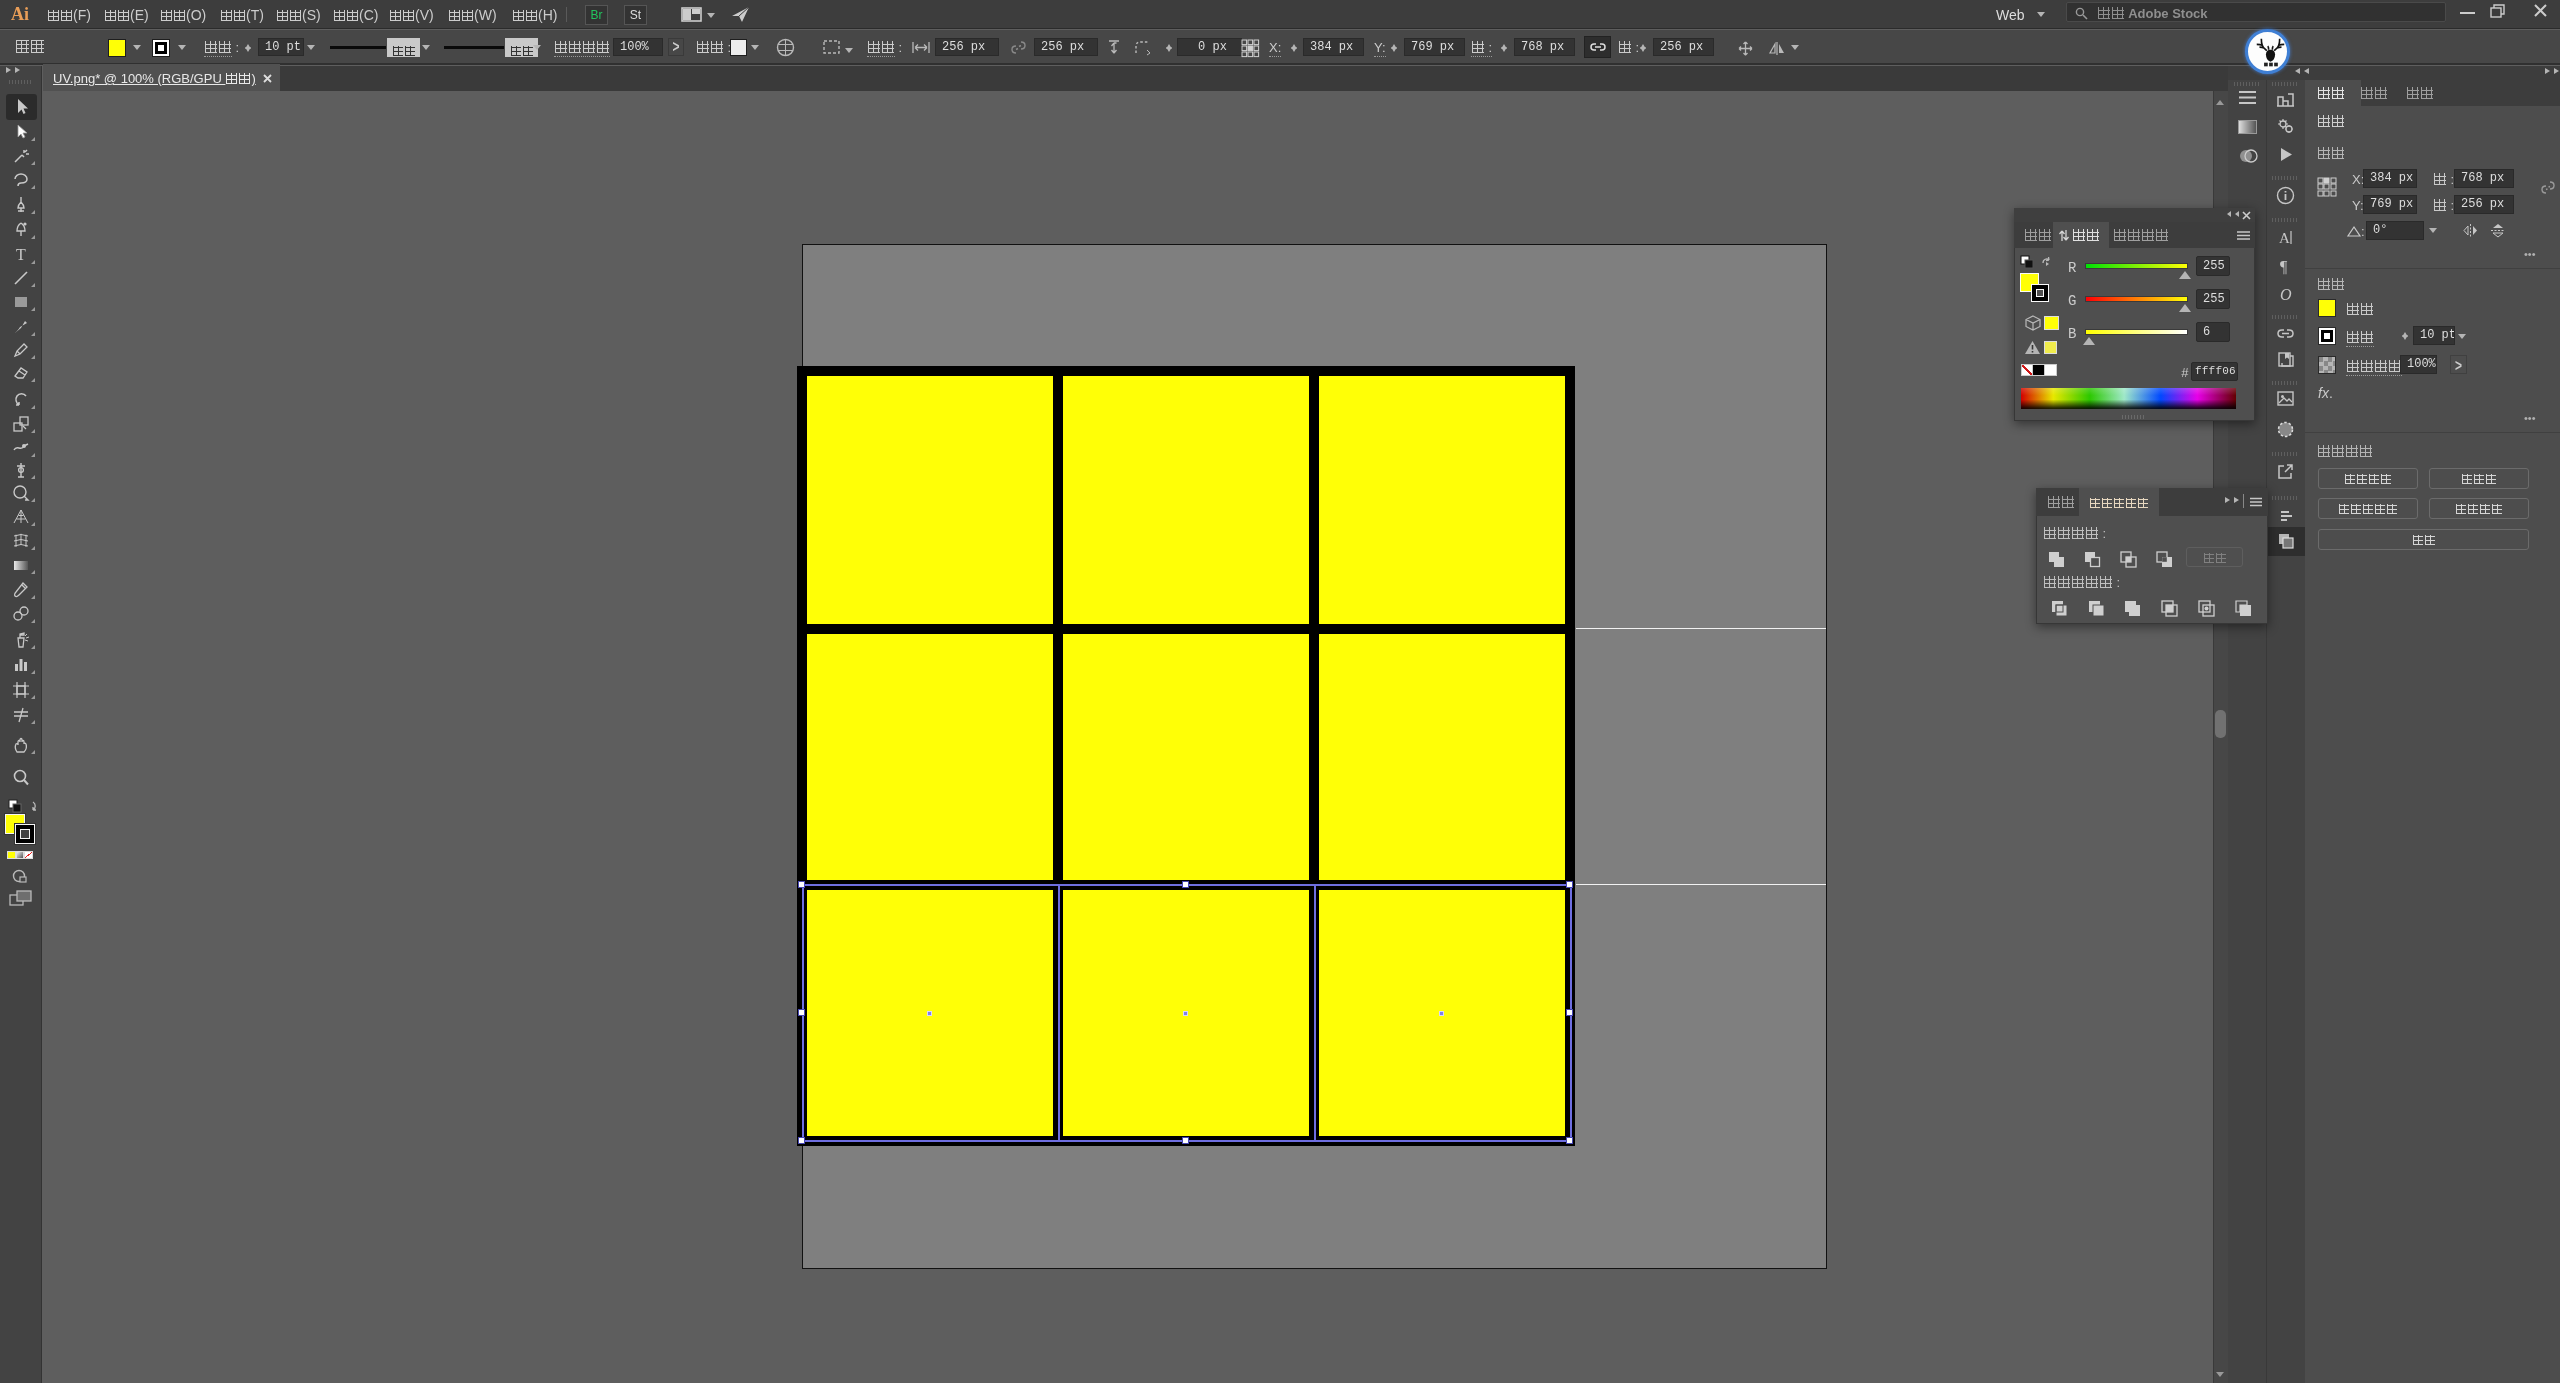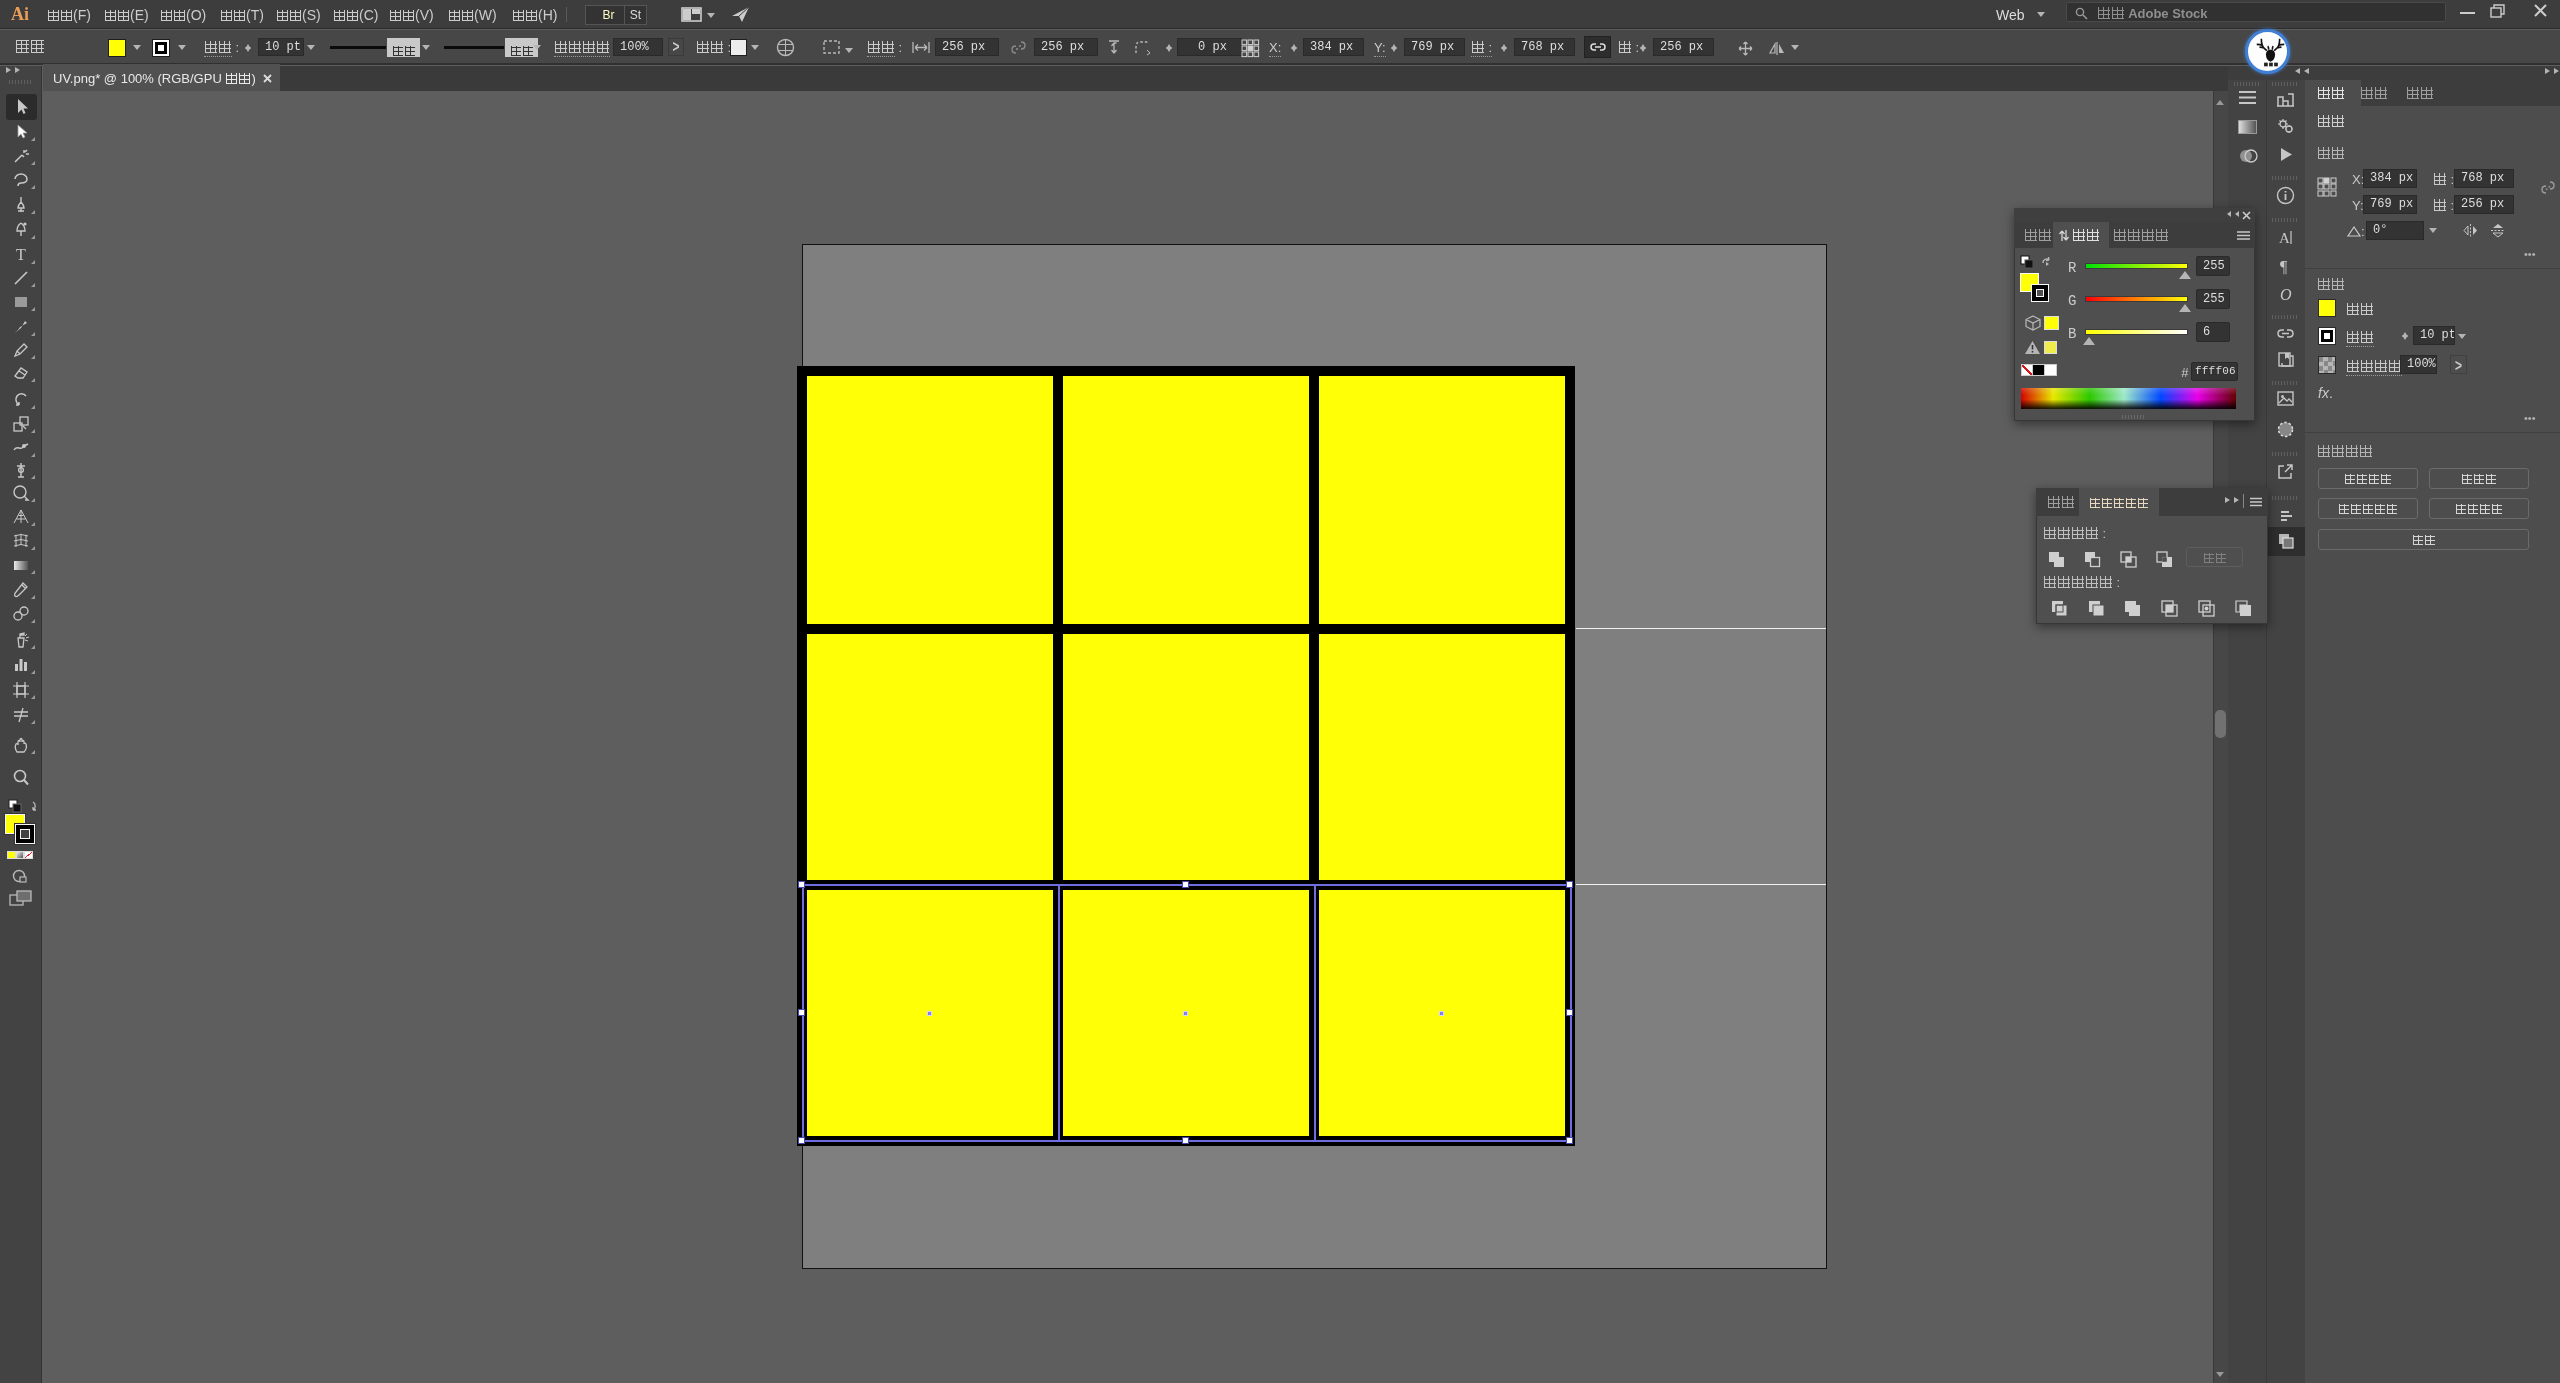--- a/index.html
+++ b/index.html
@@ -34,21 +34,21 @@
     <span style="position:absolute;left:57px;top:0;"><i class="g s11"></i><i class="g s11"></i>(E)</span>
     <span style="position:absolute;left:113px;top:0;"><i class="g s11"></i><i class="g s11"></i>(O)</span>
     <span style="position:absolute;left:173px;top:0;"><i class="g s11"></i><i class="g s11"></i>(T)</span>
     <span style="position:absolute;left:229px;top:0;"><i class="g s11"></i><i class="g s11"></i>(S)</span>
     <span style="position:absolute;left:286px;top:0;"><i class="g s11"></i><i class="g s11"></i>(C)</span>
     <span style="position:absolute;left:342px;top:0;"><i class="g s11"></i><i class="g s11"></i>(V)</span>
     <span style="position:absolute;left:401px;top:0;"><i class="g s11"></i><i class="g s11"></i>(W)</span>
     <span style="position:absolute;left:465px;top:0;"><i class="g s11"></i><i class="g s11"></i>(H)</span>
   </div>
 <div class="abs" style="left:566px;top:7px;width:1px;height:15px;background:#5a5a5a;"></div>
-<div class="abs" style="left:585px;top:5px;width:47px;height:20px;background:#333;border:1px solid #555;color:#fef9c3;font-size:12px;text-align:center;line-height:18px;">Br</div>
+<div class="abs" style="left:585px;top:5px;width:23px;height:20px;background:#333;border:1px solid #555;color:#22c55e;font-size:12px;text-align:center;line-height:18px;">Br</div>
 <div class="abs" style="left:624px;top:5px;width:23px;height:20px;background:#333;border:1px solid #555;color:#ddd;font-size:12px;text-align:center;line-height:18px;">St</div>
 <svg class="abs" style="left:681px;top:7px;" width="22" height="16">
     <rect x="1" y="1" width="19" height="13" fill="none" stroke="#ccc" stroke-width="1.6"></rect>
     <rect x="2" y="2" width="8" height="11" fill="#ccc"></rect>
     <rect x="11" y="2" width="8" height="5" fill="#ccc"></rect>
   </svg>
 <div class="dd" style="left:707px;top:13px;"></div>
 <svg class="abs" style="left:731px;top:5px;" width="20" height="19">
     <path d="M1,11 L18,2 L11,17 L8,11 Z" fill="#ccc"></path>
     <path d="M8,11 L18,2" stroke="#3d3d3d" stroke-width="1"></path>
@@ -308,21 +308,21 @@
       <rect x="9" y="8" width="6" height="5" fill="#434343" stroke="#b9b9b9" stroke-width="1.2"></rect>
     </svg>
 <svg class="abs" style="left:9px;top:890px;" width="24" height="17">
       <rect x="1" y="5" width="13" height="10" fill="none" stroke="#b9b9b9" stroke-width="1.3"></rect>
       <rect x="8" y="1" width="14" height="10" fill="#6e6e6e" stroke="#b9b9b9" stroke-width="1.3"></rect>
     </svg>
 </div>
 
 <div class="abs" style="left:43px;top:66px;width:2185px;height:25px;background:#3a3a3a;"></div>
 <div class="abs" style="left:43px;top:64px;width:237px;height:27px;background:#515151;"></div>
-<div class="abs" style="left:53px;top:71px;color:#e8e8e8;font-size:13px;white-space:nowrap;">UV.png* @ 100% (RGB/GPU <i class="g s11"></i><i class="g s11"></i>)</div>
+<div class="abs" style="left:53px;top:71px;color:#e8e8e8;font-size:13px;white-space:nowrap;text-decoration:underline;">UV.png* @ 100% (RGB/GPU <i class="g s11"></i><i class="g s11"></i>)</div>
 <svg class="abs" style="left:262px;top:73px;" width="11" height="11">
     <path d="M2,2 L9,9 M9,2 L2,9" stroke="#ddd" stroke-width="1.8"></path>
   </svg>
 
 <div class="abs" style="left:43px;top:91px;width:2170px;height:1292px;background:#5e5e5e;"></div>
 
 <div class="abs" style="left:802px;top:244px;width:1025px;height:1025px;background:#7f7f7f;border:1px solid #111;"></div>
 
 <div class="abs" style="left:1576px;top:628px;width:250px;height:1px;background:#f2f2f2;"></div>
 <div class="abs" style="left:1576px;top:884px;width:250px;height:1px;background:#f2f2f2;"></div>

